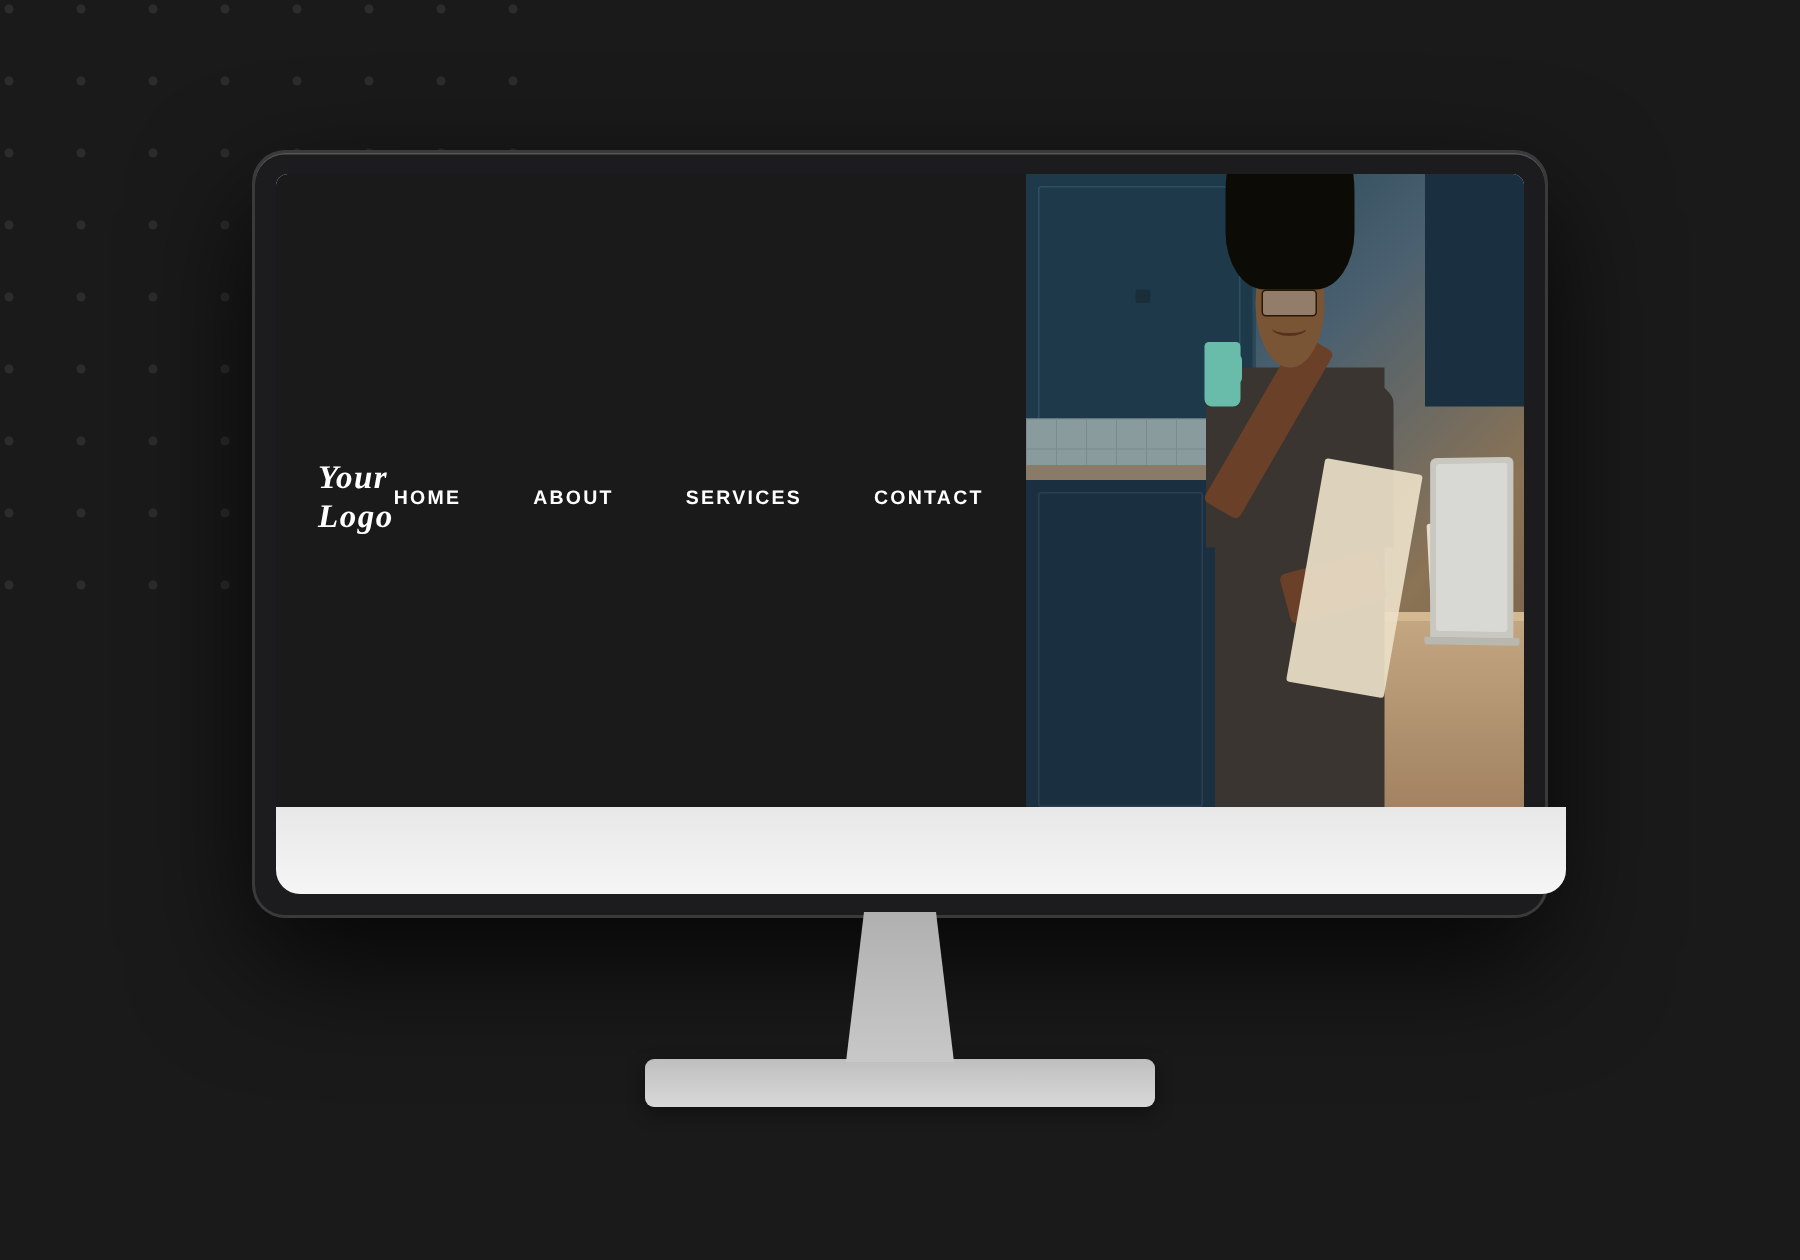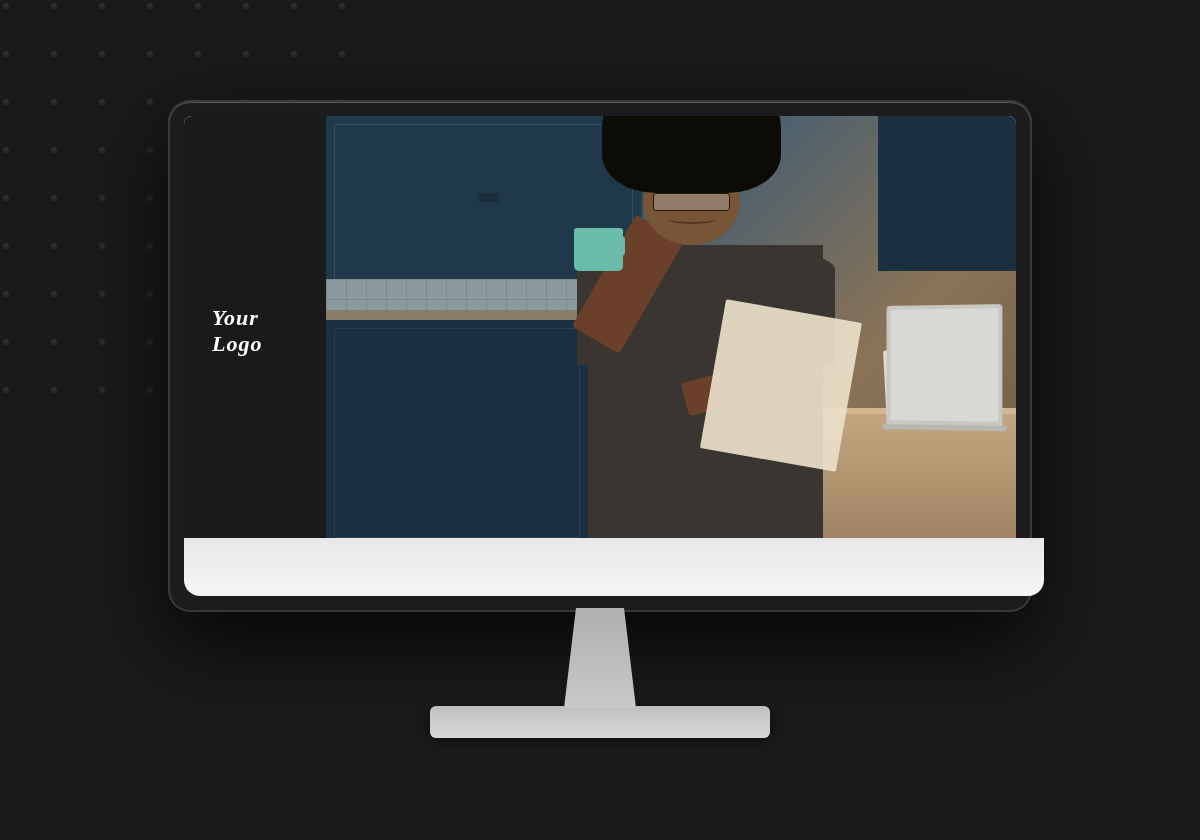--- a/index.html
+++ b/index.html
@@ -157,20 +157,26 @@
 </svg>
 
 <div class="monitor-wrapper">
   <div class="monitor-body">
     <div class="monitor-screen">
 
       <div class="website">
 
         <nav class="website-nav">
           <div class="nav-logo">Your Logo</div>
+          <div class="nav-links">
+            <span class="nav-link">HOME</span>
+            <span class="nav-link">ABOUT</span>
+            <span class="nav-link">SERVICES</span>
+            <span class="nav-link">CONTACT</span>
+          </div>
         </nav>
 
         <div class="website-hero">
           <div class="hero-image">
 
             <div class="kitchen-bg">
 
               <div style="position:absolute;top:0;left:0;width:46%;height:42%;background:#1e3a4a;border-right:2px solid #2a4a5a;">
                 <div style="position:absolute;top:8px;left:8px;right:8px;bottom:12px;border:1.5px solid #2d5060;border-radius:2px;"></div>
               </div>

